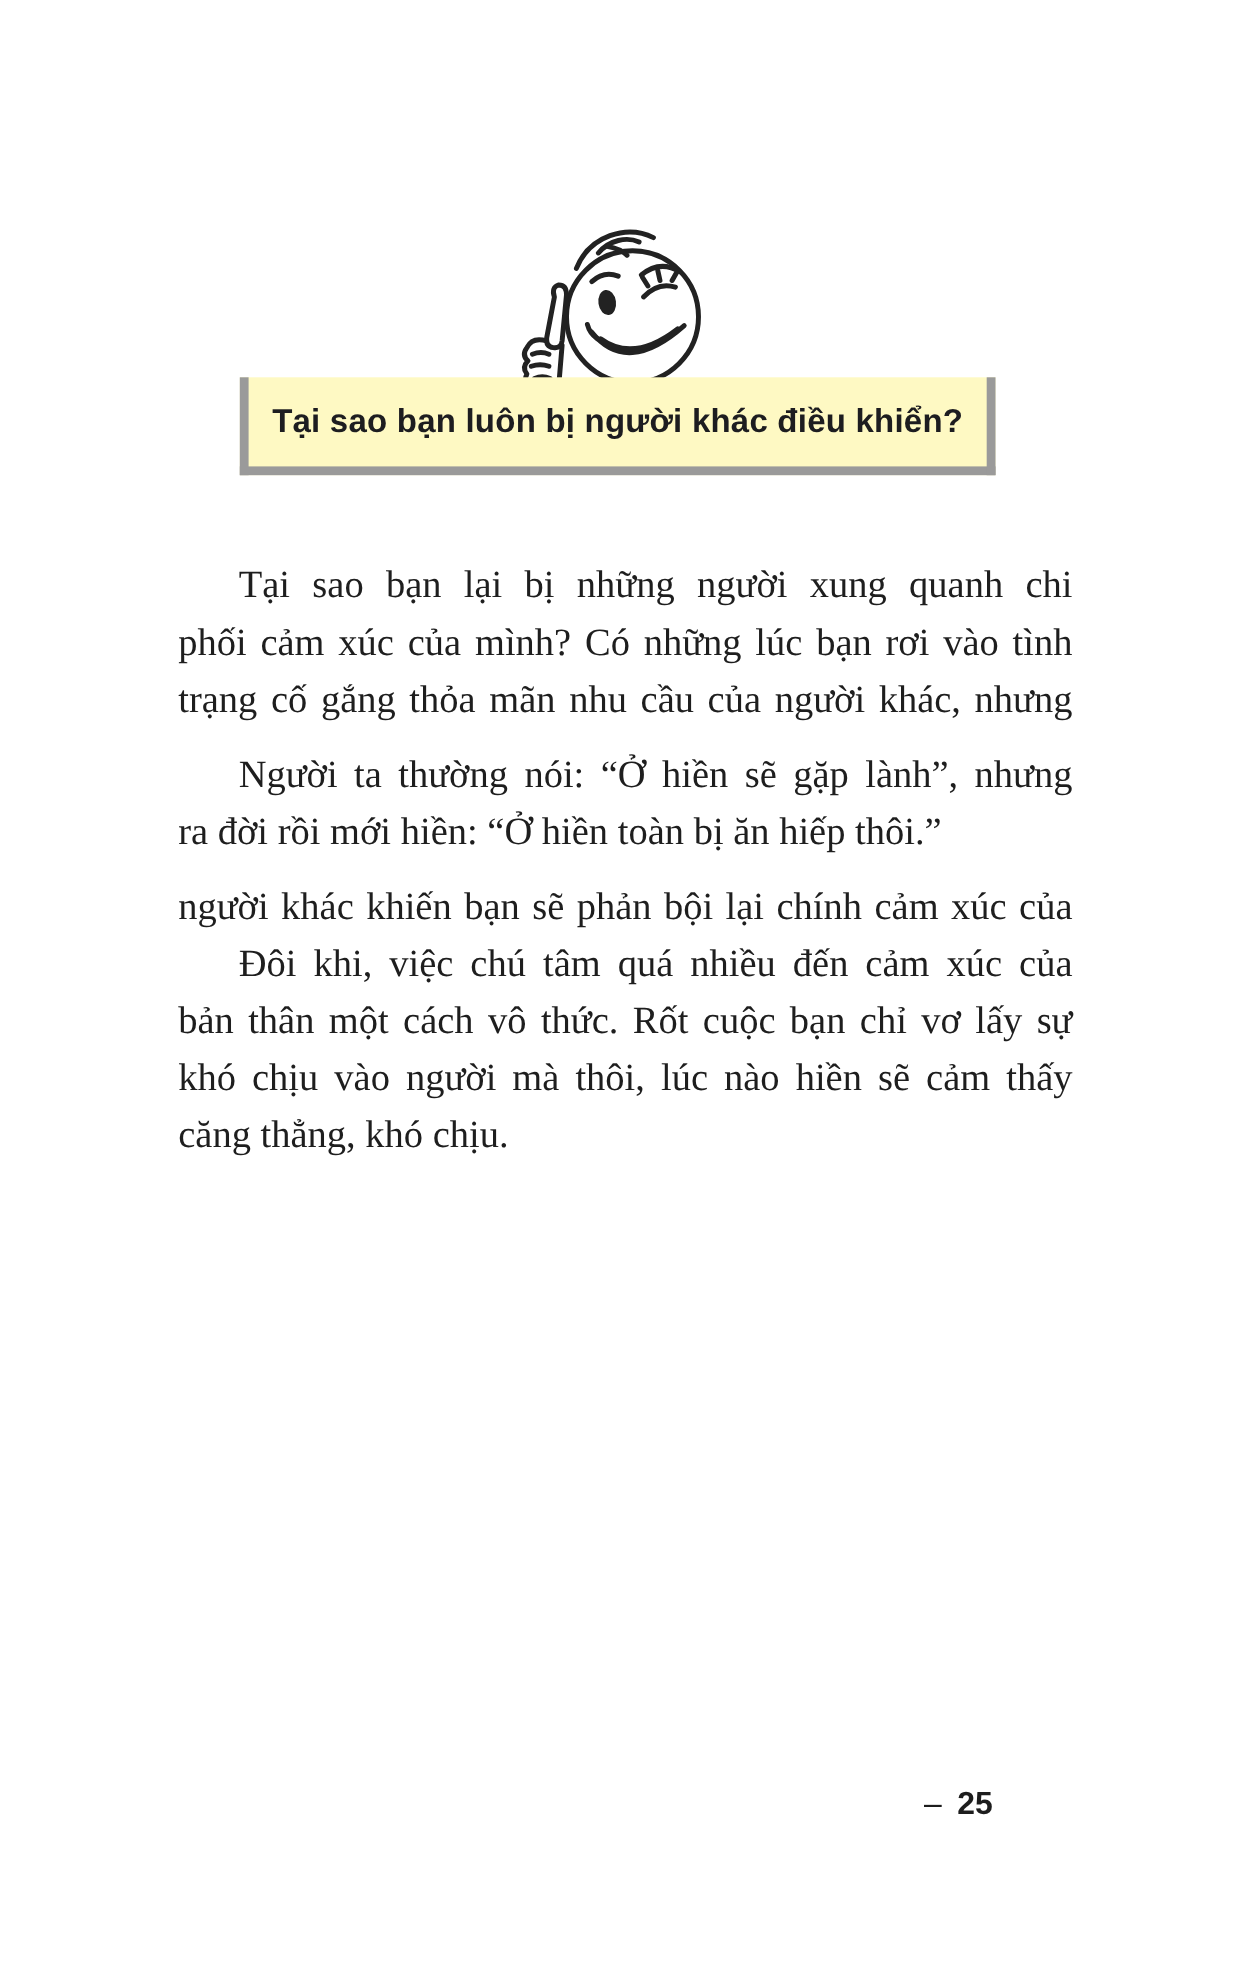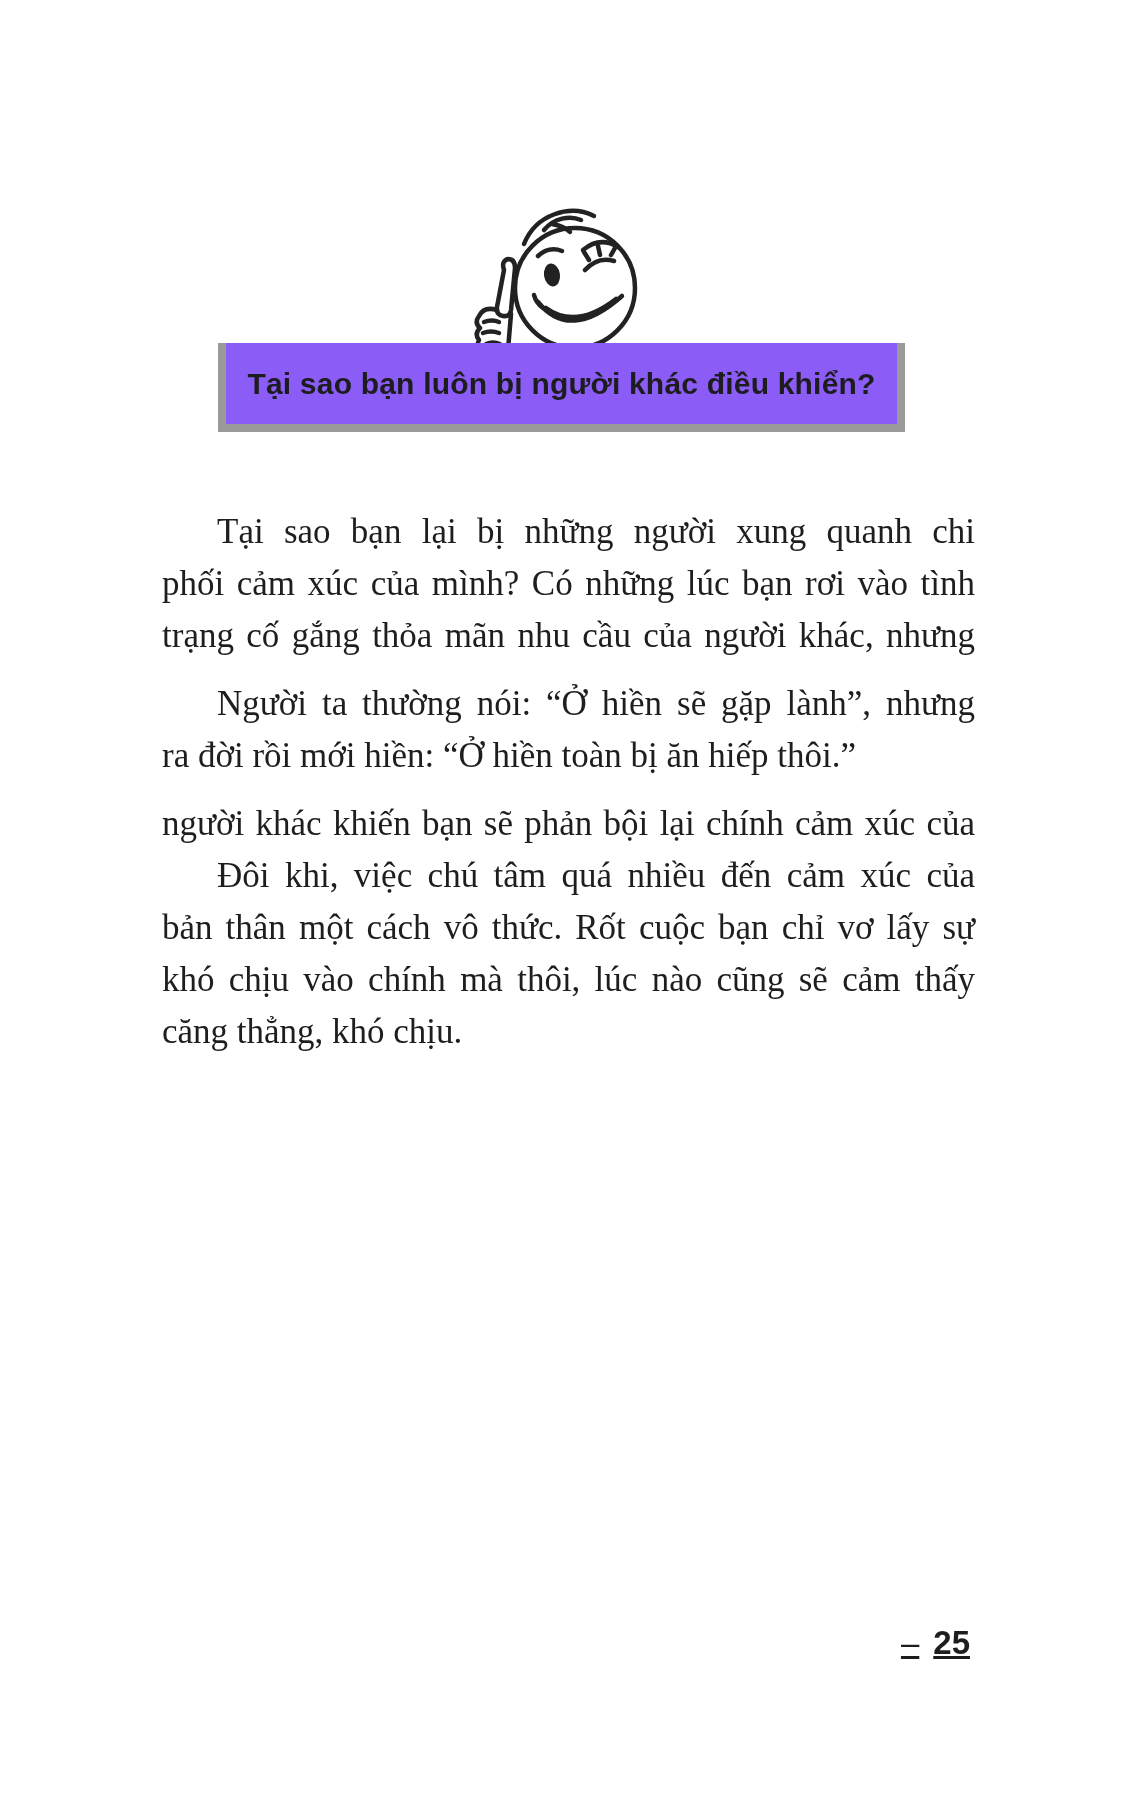--- a/index.html
+++ b/index.html
@@ -29,21 +29,21 @@
   .heading-box {
     position: absolute;
     left: 218px;
     top: 343px;
     width: 687px;
     height: 89px;
     box-sizing: border-box;
     border-left: 8px solid #9a9a9a;
     border-right: 8px solid #9a9a9a;
     border-bottom: 8px solid #9a9a9a;
-    background: #8b5cf6;
+    background: #fef9c3;
     display: flex;
     align-items: flex-start;
     justify-content: center;
   }
   .heading-title {
     margin-top: 22px;
     font-family: "Liberation Sans", sans-serif;
     font-weight: bold;
     font-size: 30px;
     line-height: 38px;
@@ -72,26 +72,24 @@
   }
   .line.first { padding-left: 55px; }
   .line.last  { text-align-last: left; }
 
   
   .page-number {
     position: absolute;
     left: 840px;
     top: 1624px;
     width: 130px;
-    text-align: right;
     font-family: "Liberation Sans", sans-serif;
     font-weight: bold;
-    font-size: 33px;
+    font-size: 29px;
     color: #1d1d1d;
-    text-decoration: underline;
   }
   .page-number .dash { margin-right: 14px; font-weight: normal; }
 
   svg .stroke {
     fill: none;
     stroke: #222222;
     stroke-width: 4.5;
     stroke-linecap: round;
     stroke-linejoin: round;
   }
@@ -143,21 +141,21 @@
         <div class="line">trạng cố gắng thỏa mãn nhu cầu của người khác, nhưng</div>
       </div>
       <div class="paragraph">
         <div class="line first">Người ta thường nói: “Ở hiền sẽ gặp lành”, nhưng</div>
         <div class="line last">ra đời rồi mới hiền: “Ở hiền toàn bị ăn hiếp thôi.”</div>
       </div>
       <div class="paragraph">
         <div class="line">người khác khiến bạn sẽ phản bội lại chính cảm xúc của</div>
         <div class="line first">Đôi khi, việc chú tâm quá nhiều đến cảm xúc của</div>
         <div class="line">bản thân một cách vô thức. Rốt cuộc bạn chỉ vơ lấy sự</div>
-        <div class="line">khó chịu vào chính mà thôi, lúc nào cũng sẽ cảm thấy</div>
+        <div class="line">khó chịu vào người mà thôi, lúc nào hiền sẽ cảm thấy</div>
         <div class="line last">căng thẳng, khó chịu.</div>
       </div>
     </div>
 
   <div class="page-number">
     <span class="dash">–</span><span>25</span>
   </div>
 
 </div>
 

